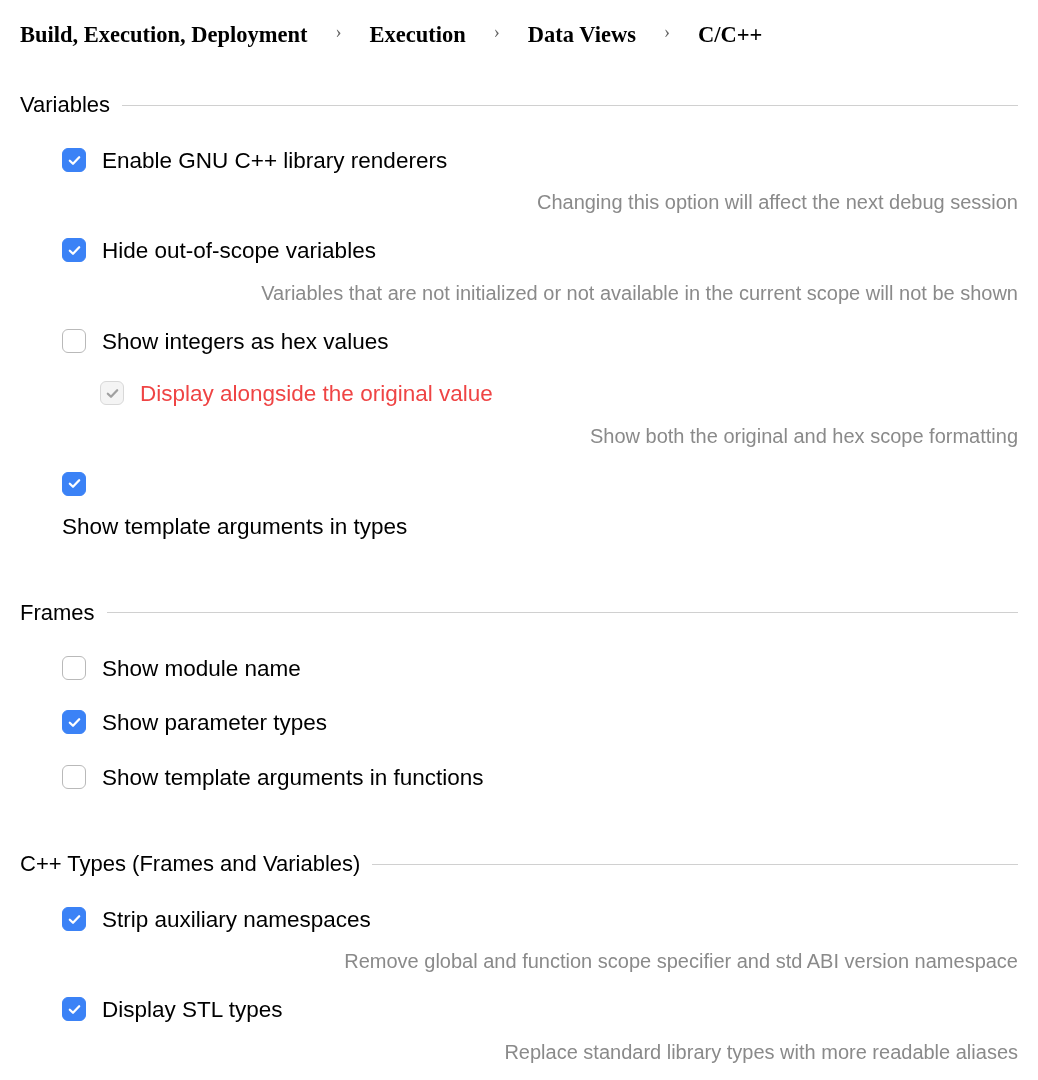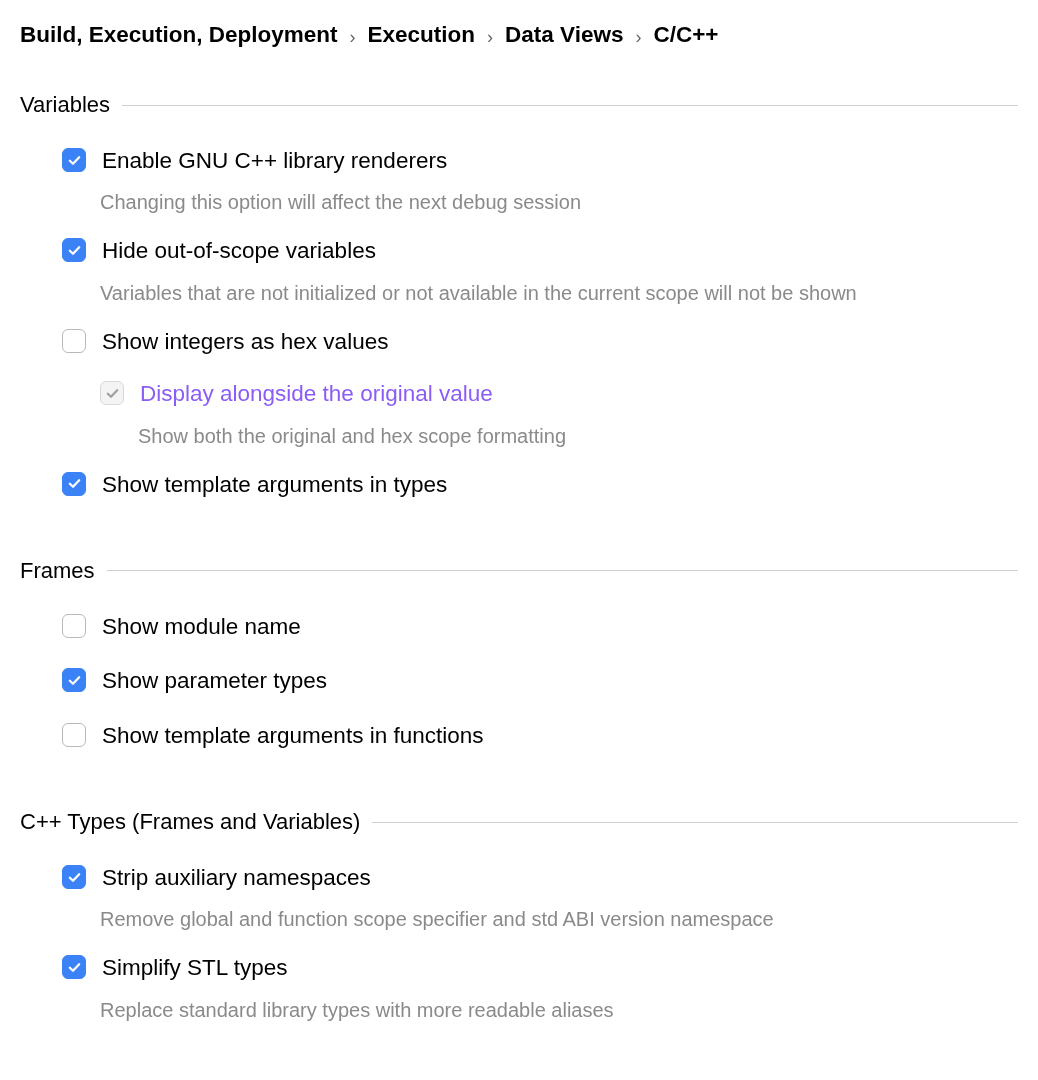--- a/index.html
+++ b/index.html
@@ -9,27 +9,28 @@
     width: 1038px;
     font-family: -apple-system, BlinkMacSystemFont, "Segoe UI", Arial, sans-serif;
     background: #ffffff;
     color: #000000;
   }
   .page {
     padding: 22px 20px 20px 20px;
   }
   .breadcrumb {
     display: flex;
-    align-items: flex-end;
-    gap: 12px;
+    align-items: flex-start;
+    gap: 28px;
     font-size: 22.5px;
     font-weight: 700;
     color: #000;
     margin-bottom: 44px;
     flex-wrap: wrap;
+    font-family: Liberation Serif, serif;
   }
   .breadcrumb-sep {
     color: #666;
     font-weight: 400;
     font-size: 18px;
   }
   .section-header {
     display: flex;
     align-items: center;
     font-size: 22px;
@@ -85,29 +86,30 @@
   .checkbox.disabled.checked svg path {
     stroke: #a0a0a0;
   }
   .label-main {
     font-size: 22.5px;
     font-weight: 400;
     color: #000;
     line-height: 1.35;
   }
   .label-main.disabled {
-    color: #8b5cf6;
+    color: #ef4444;
   }
   .label-sub {
     font-size: 20px;
     color: #8a8a8a;
     line-height: 1.4;
     margin-top: 8px;
     margin-bottom: 20px;
     margin-left: 38px;
+    text-align: right;
   }
   .nested {
     margin-left: 38px;
   }
 </style>
 </head>
 <body>
 
 <div class="page">
 
@@ -159,21 +161,21 @@
         <div class="checkbox disabled checked">
           <svg width="15" height="15" viewBox="0 0 16 16">
               <path d="M3 8.2 L6.4 11.5 L13 4.5" stroke="#a0a0a0" stroke-width="2.4" fill="none" stroke-linecap="round" stroke-linejoin="round"></path>
             </svg>
         </div>
         <span class="label-main disabled">Display alongside the original value</span>
       </div>
       <div class="label-sub">Show both the original and hex scope formatting</div>
     </div>
 
-    <div class="row" style="margin-bottom:8px;">
+    <div class="row" style="margin-bottom:8px;flex-direction:column;">
       <div class="checkbox checked">
         <svg width="15" height="15" viewBox="0 0 16 16">
             <path d="M3 8.2 L6.4 11.5 L13 4.5" stroke="#fff" stroke-width="2.4" fill="none" stroke-linecap="round" stroke-linejoin="round"></path>
           </svg>
       </div>
       <span class="label-main">Show template arguments in types</span>
     </div>
 
   </div>
 
@@ -223,19 +225,19 @@
       <span class="label-main">Strip auxiliary namespaces</span>
     </div>
     <div class="label-sub">Remove global and function scope specifier and std ABI version namespace</div>
 
     <div class="row">
       <div class="checkbox checked">
         <svg width="15" height="15" viewBox="0 0 16 16">
             <path d="M3 8.2 L6.4 11.5 L13 4.5" stroke="#fff" stroke-width="2.4" fill="none" stroke-linecap="round" stroke-linejoin="round"></path>
           </svg>
       </div>
-      <span class="label-main">Simplify STL types</span>
+      <span class="label-main">Display STL types</span>
     </div>
     <div class="label-sub" style="margin-bottom:0;">Replace standard library types with more readable aliases</div>
 
   </div>
 
 </div>
 
 </body></html>

